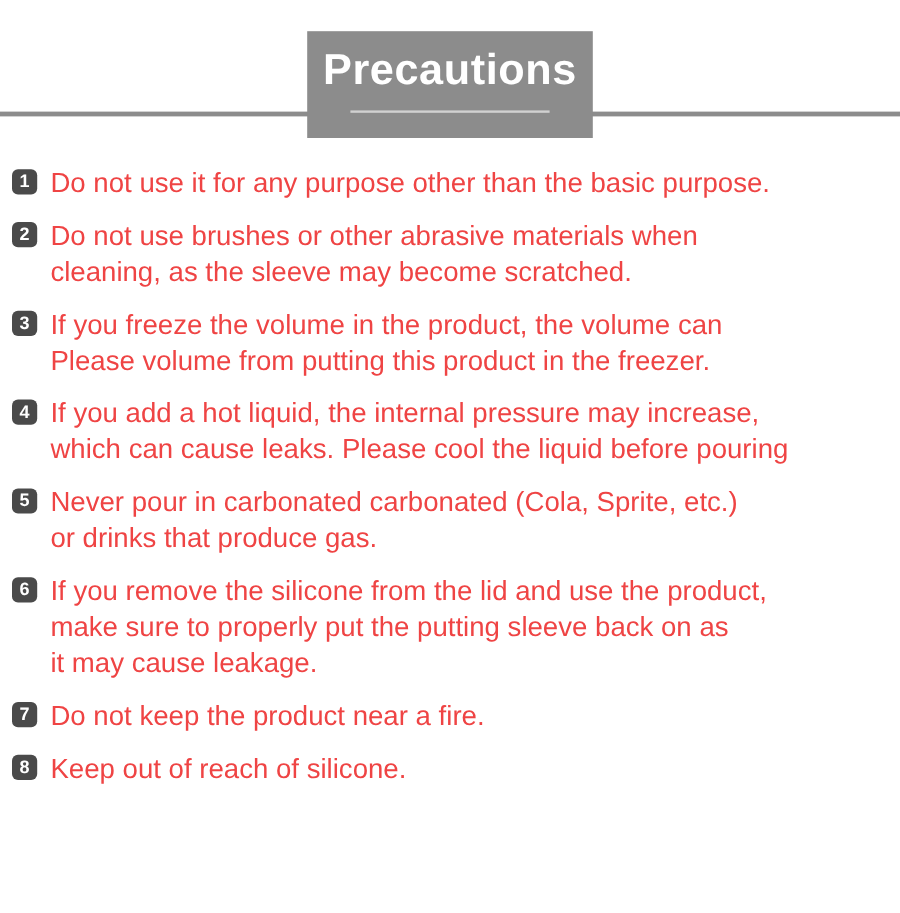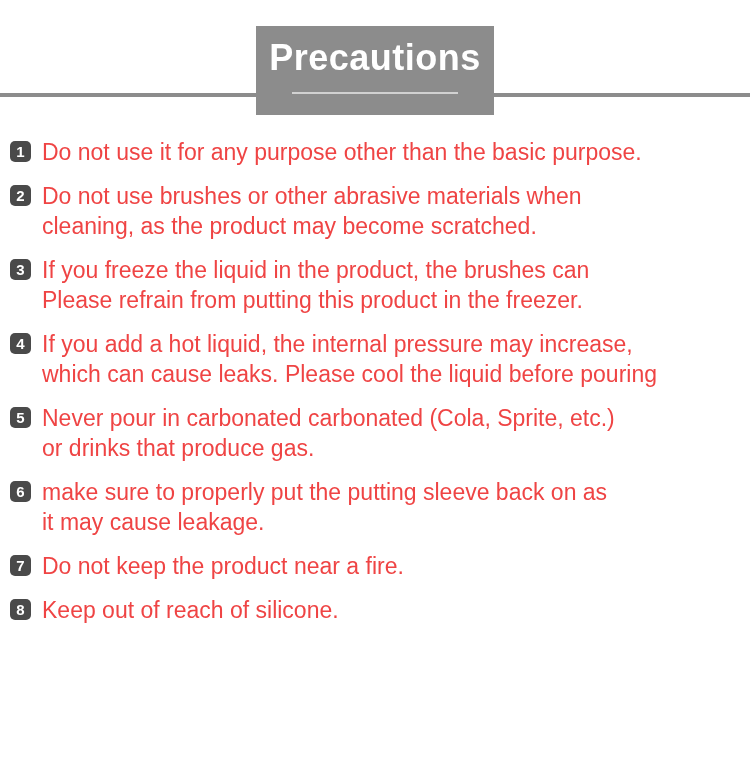--- a/index.html
+++ b/index.html
@@ -113,47 +113,48 @@
     <div class="precaution-item">
       <div class="num-badge">1</div>
       <div class="item-text">
         <div class="item-line">Do not use it for any purpose other than the basic purpose.</div>
       </div>
     </div>
     <div class="precaution-item">
       <div class="num-badge">2</div>
       <div class="item-text">
         <div class="item-line">Do not use brushes or other abrasive materials when</div>
-        <div class="item-line">cleaning, as the product may become scratched.</div>
+        <div class="item-line">cleaning, as the sleeve may become scratched.</div>
       </div>
     </div>
     <div class="precaution-item">
       <div class="num-badge">3</div>
       <div class="item-text">
-        <div class="item-line">If you freeze the liquid in the product, the brushes can</div>
-        <div class="item-line">Please refrain from putting this product in the freezer.</div>
+        <div class="item-line">If you freeze the volume in the product, the volume can</div>
+        <div class="item-line">Please volume from putting this product in the freezer.</div>
       </div>
     </div>
     <div class="precaution-item">
       <div class="num-badge">4</div>
       <div class="item-text">
         <div class="item-line">If you add a hot liquid, the internal pressure may increase,</div>
         <div class="item-line">which can cause leaks. Please cool the liquid before pouring</div>
       </div>
     </div>
     <div class="precaution-item">
       <div class="num-badge">5</div>
       <div class="item-text">
         <div class="item-line">Never pour in carbonated carbonated (Cola, Sprite, etc.)</div>
         <div class="item-line">or drinks that produce gas.</div>
       </div>
     </div>
     <div class="precaution-item">
       <div class="num-badge">6</div>
       <div class="item-text">
+        <div class="item-line">If you remove the silicone from the lid and use the product,</div>
         <div class="item-line">make sure to properly put the putting sleeve back on as</div>
         <div class="item-line">it may cause leakage.</div>
       </div>
     </div>
     <div class="precaution-item">
       <div class="num-badge">7</div>
       <div class="item-text">
         <div class="item-line">Do not keep the product near a fire.</div>
       </div>
     </div>

